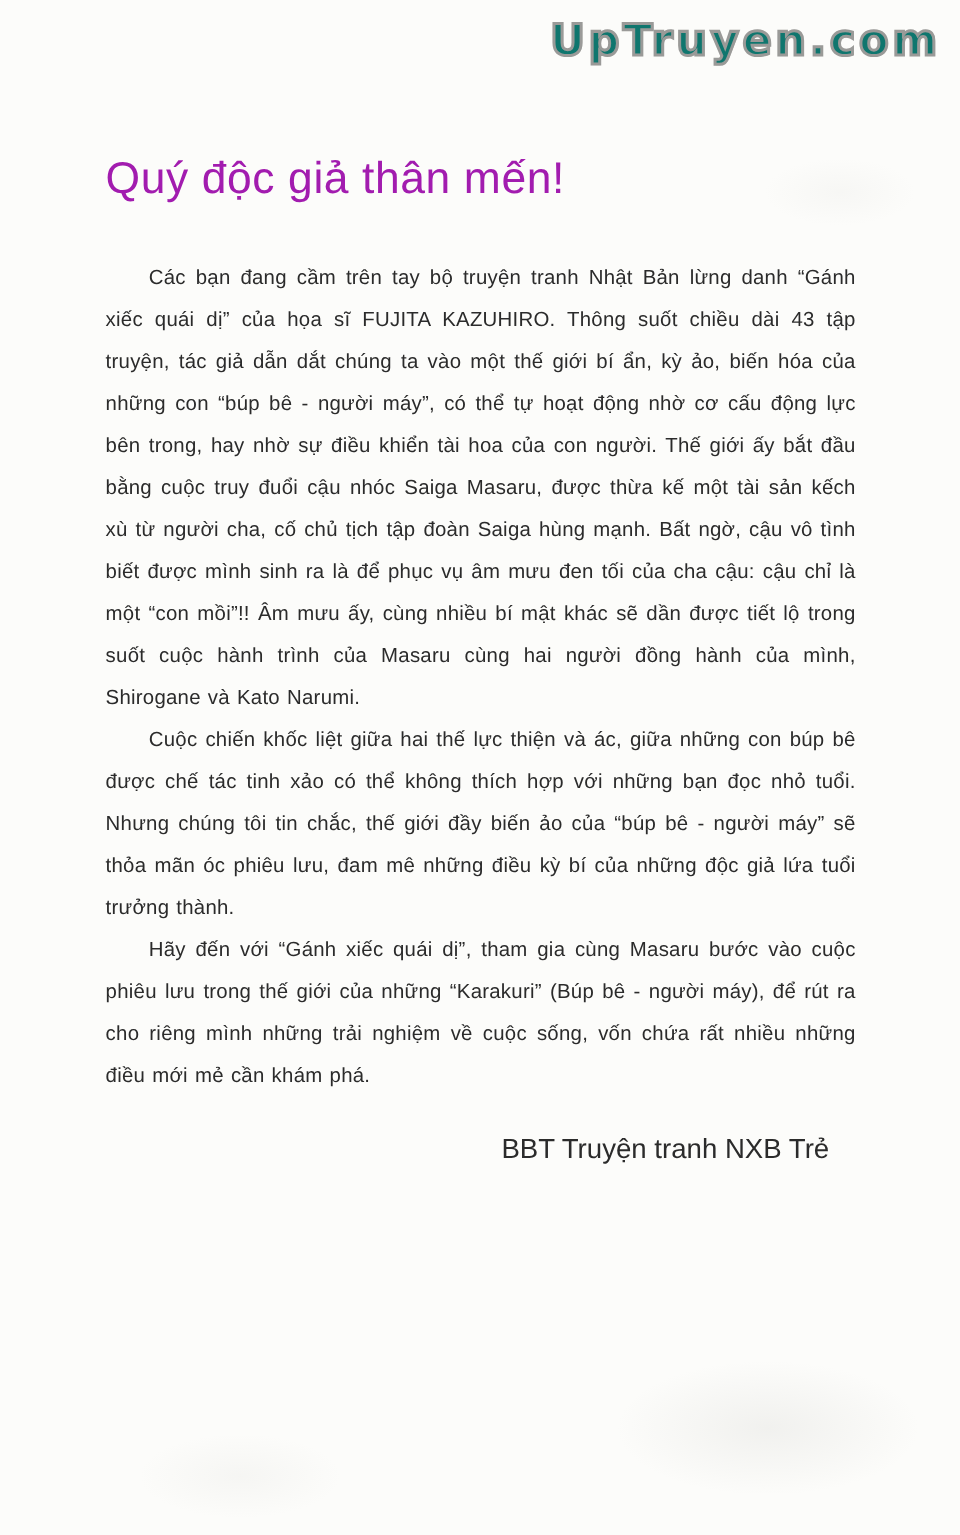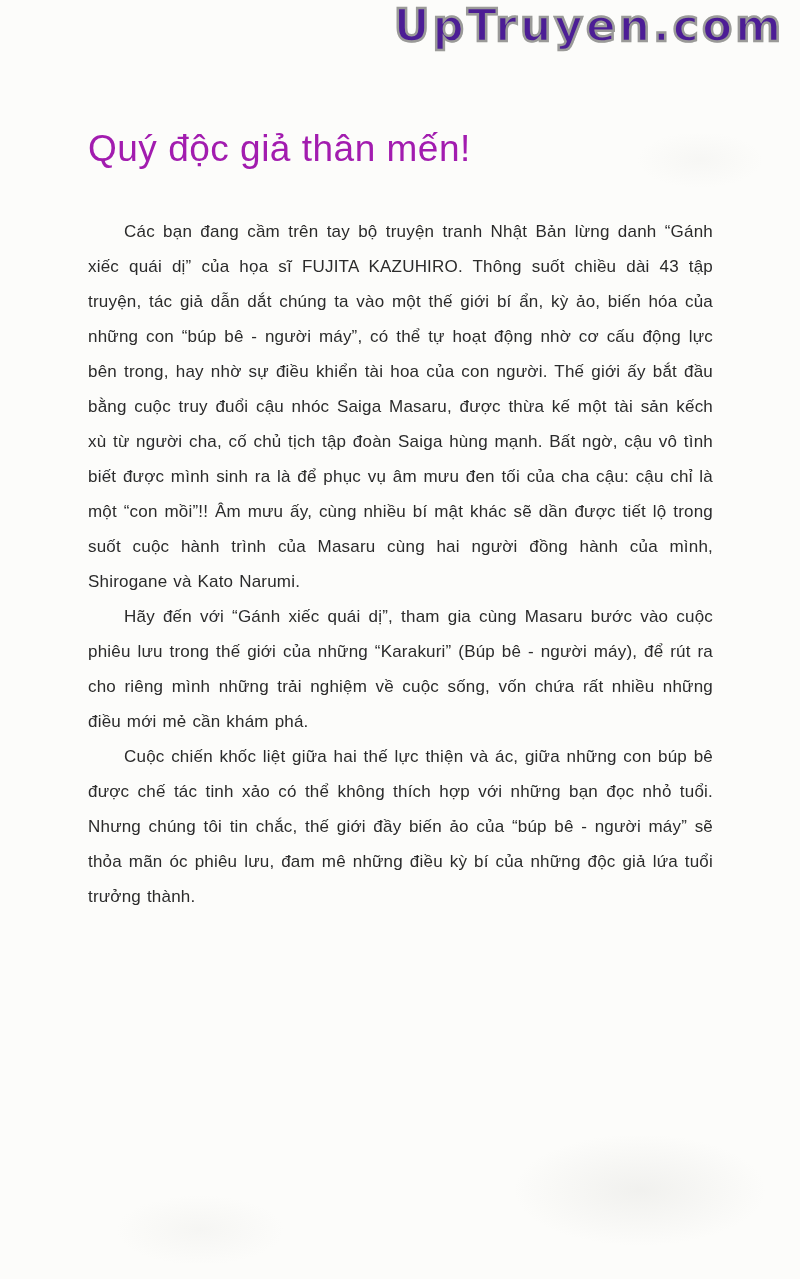--- a/index.html
+++ b/index.html
@@ -17,27 +17,27 @@
       radial-gradient(ellipse 120px 50px at 200px 1230px, rgba(200,200,195,0.12), rgba(200,200,195,0) 70%),
       radial-gradient(ellipse 90px 40px at 700px 160px, rgba(200,200,195,0.10), rgba(200,200,195,0) 70%),
       #fcfcfa;
     color: #262626;
     overflow: hidden;
   }
 
   
   .watermark {
     position: absolute;
-    top: 0;
+    top: 14px;
     right: 16px;
     font-family: "DejaVu Sans", sans-serif;
     font-weight: bold;
-    font-size: 44px;
+    font-size: 36px;
     letter-spacing: 3px;
-    color: #4c1d95;
+    color: #0f766e;
     -webkit-text-stroke: 2.5px #9a9a98;
     text-shadow:
       0 0 1px #b5b5b3,
       1px 1px 0 #c9c9c7;
     user-select: none;
   }
 
   .page-content {
     position: absolute;
     left: 88px;
@@ -76,18 +76,19 @@
 <body>
 
 <div class="watermark">UpTruyen.com</div>
 
 <div class="page-content">
 
   <h1 class="page-title">Quý độc giả thân mến!</h1>
 
   <div class="body-text">
     <p>Các bạn đang cầm trên tay bộ truyện tranh Nhật Bản lừng danh “Gánh xiếc quái dị” của họa sĩ FUJITA KAZUHIRO. Thông suốt chiều dài 43 tập truyện, tác giả dẫn dắt chúng ta vào một thế giới bí ẩn, kỳ ảo, biến hóa của những con “búp bê - người máy”, có thể tự hoạt động nhờ cơ cấu động lực bên trong, hay nhờ sự điều khiển tài hoa của con người. Thế giới ấy bắt đầu bằng cuộc truy đuổi cậu nhóc Saiga Masaru, được thừa kế một tài sản kếch xù từ người cha, cố chủ tịch tập đoàn Saiga hùng mạnh. Bất ngờ, cậu vô tình biết được mình sinh ra là để phục vụ âm mưu đen tối của cha cậu: cậu chỉ là một “con mồi”!! Âm mưu ấy, cùng nhiều bí mật khác sẽ dần được tiết lộ trong suốt cuộc hành trình của Masaru cùng hai người đồng hành của mình, Shirogane và Kato Narumi.</p>
+    <p>Cuộc chiến khốc liệt giữa hai thế lực thiện và ác, giữa những con búp bê được chế tác tinh xảo có thể không thích hợp với những bạn đọc nhỏ tuổi. Nhưng chúng tôi tin chắc, thế giới đầy biến ảo của “búp bê - người máy” sẽ thỏa mãn óc phiêu lưu, đam mê những điều kỳ bí của những độc giả lứa tuổi trưởng thành.</p>
     <p>Hãy đến với “Gánh xiếc quái dị”, tham gia cùng Masaru bước vào cuộc phiêu lưu trong thế giới của những “Karakuri” (Búp bê - người máy), để rút ra cho riêng mình những trải nghiệm về cuộc sống, vốn chứa rất nhiều những điều mới mẻ cần khám phá.</p>
-    <p>Cuộc chiến khốc liệt giữa hai thế lực thiện và ác, giữa những con búp bê được chế tác tinh xảo có thể không thích hợp với những bạn đọc nhỏ tuổi. Nhưng chúng tôi tin chắc, thế giới đầy biến ảo của “búp bê - người máy” sẽ thỏa mãn óc phiêu lưu, đam mê những điều kỳ bí của những độc giả lứa tuổi trưởng thành.</p>
   </div>
 
+  <div class="signature">BBT Truyện tranh NXB Trẻ</div>
 
 </div>
 
 </body></html>

